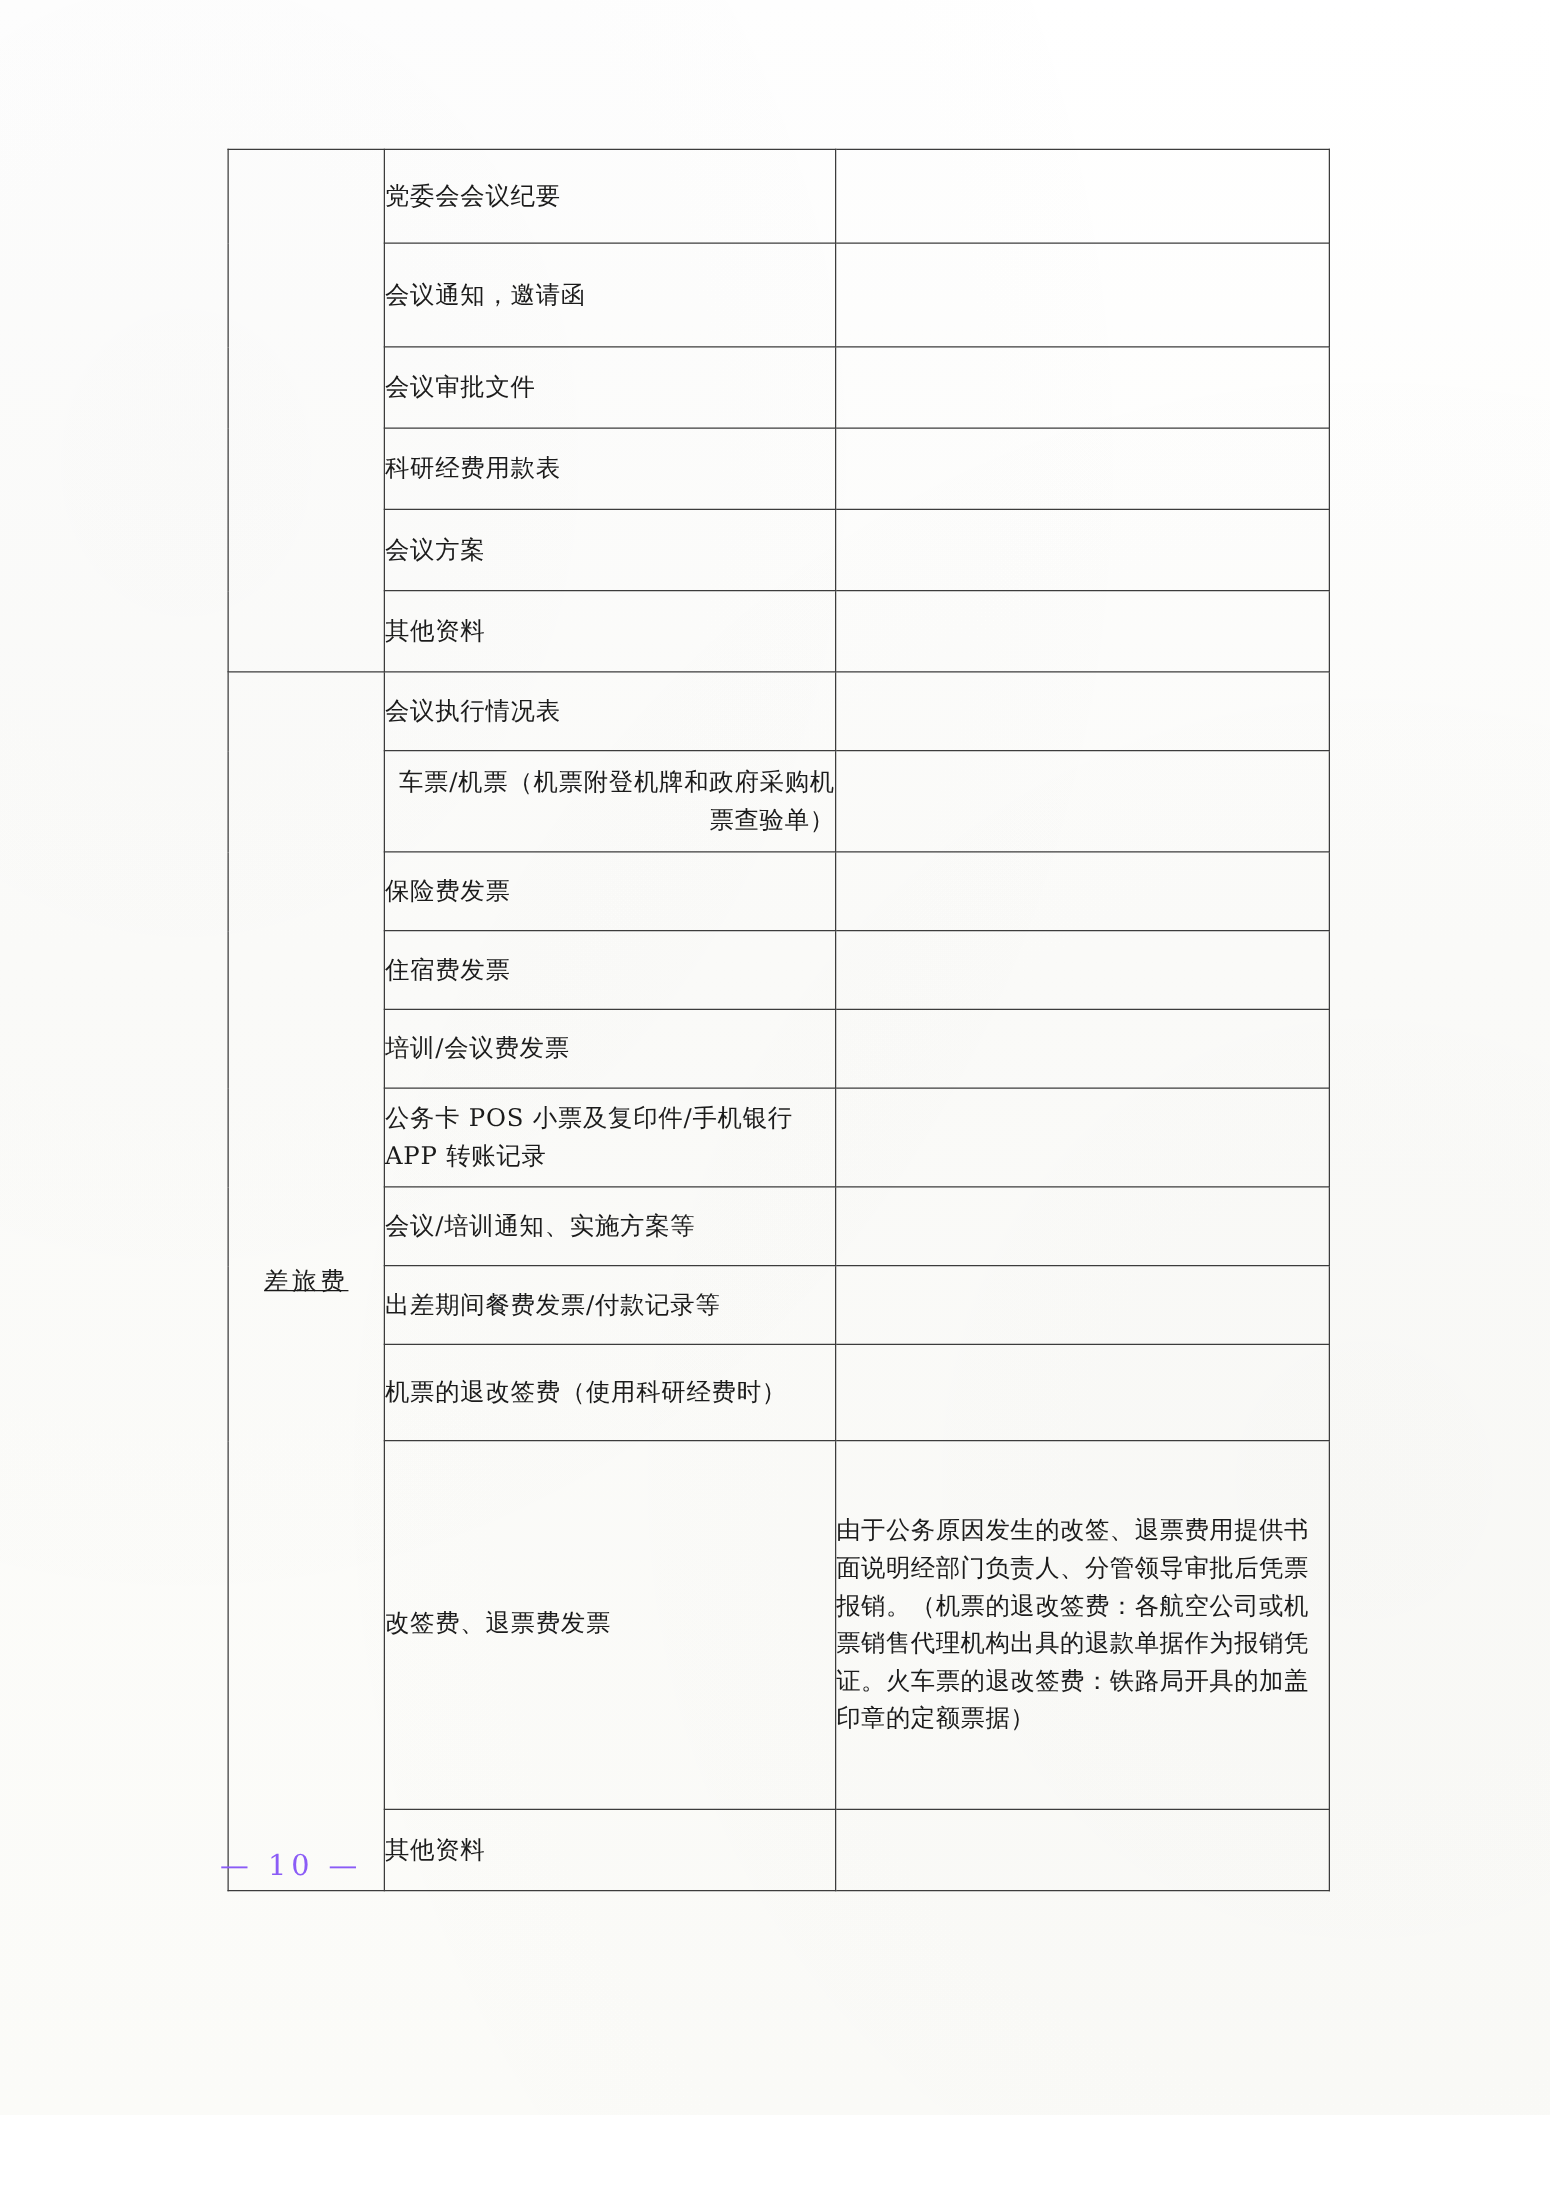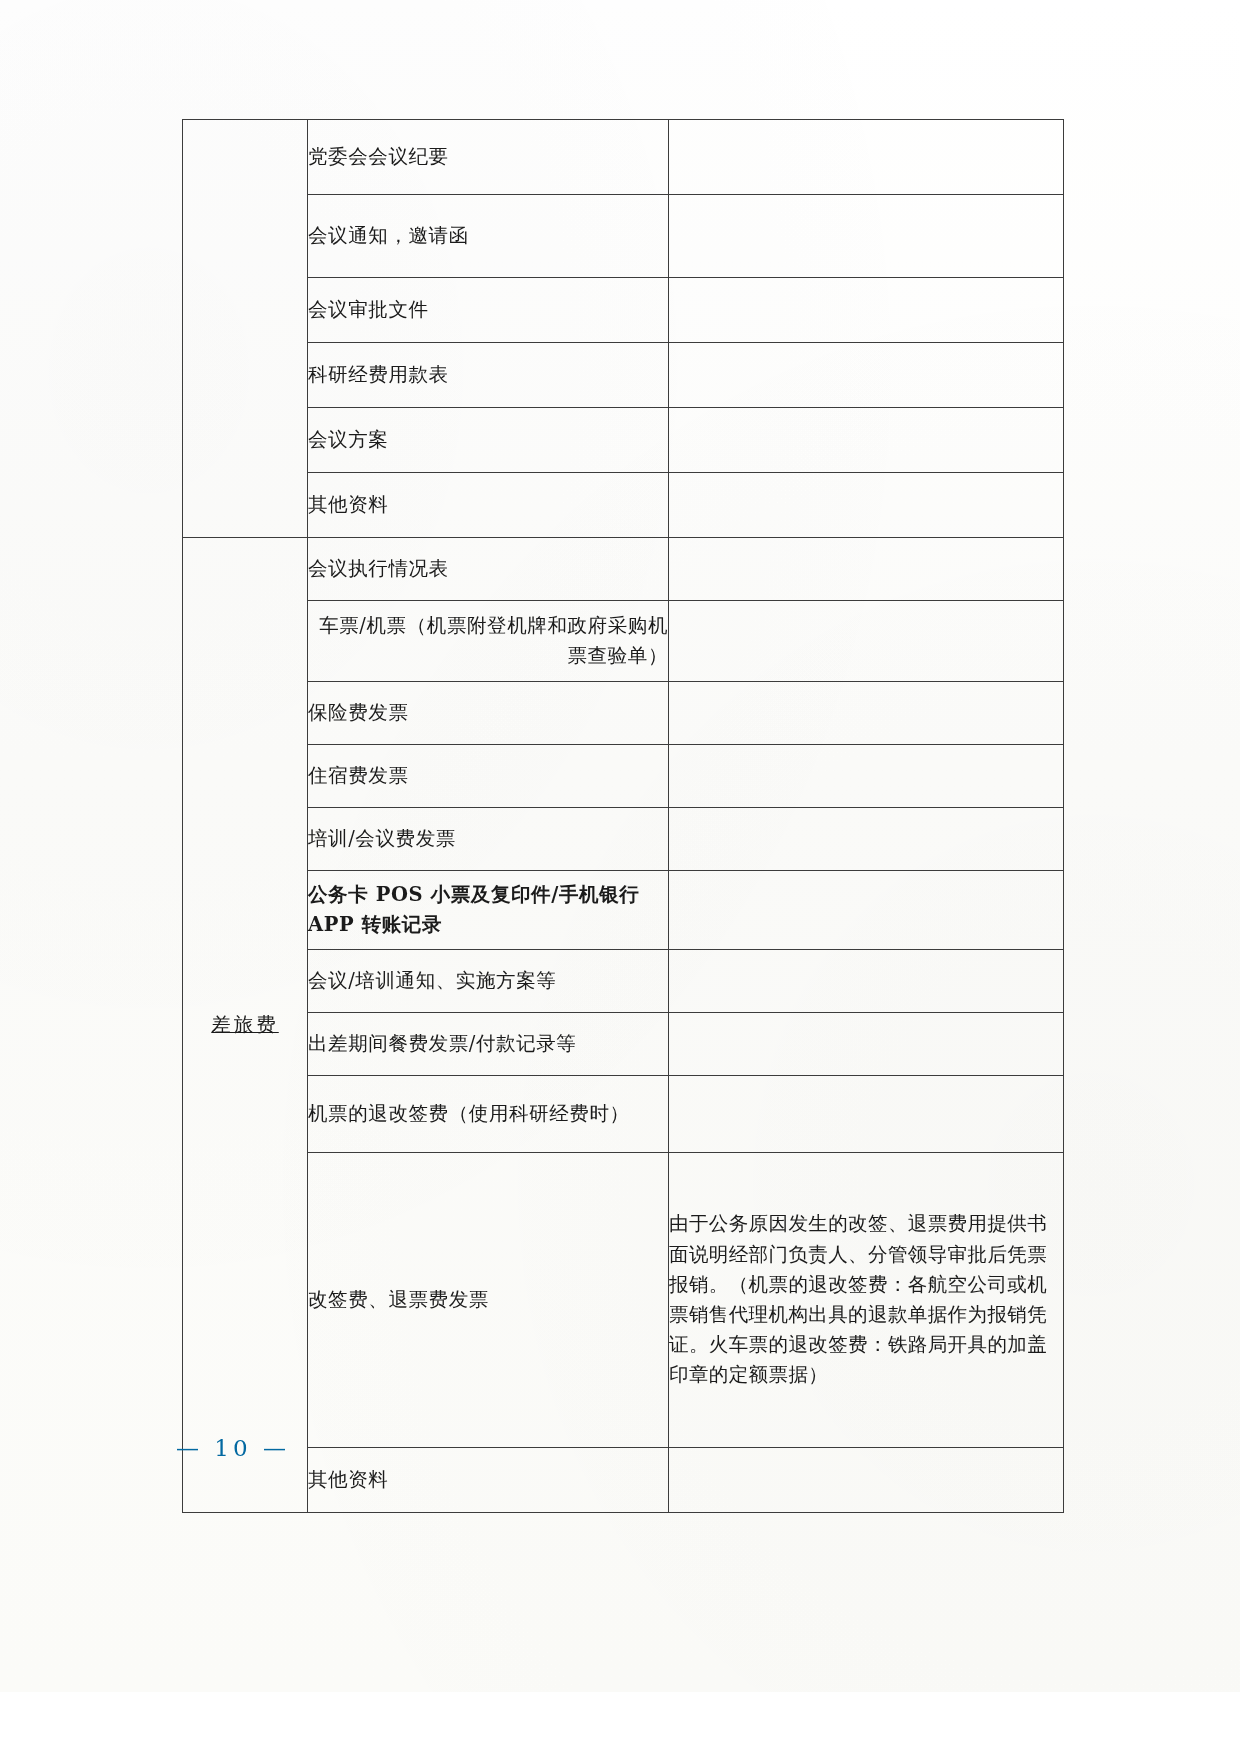--- a/index.html
+++ b/index.html
@@ -72,24 +72,24 @@
   .blank-cell {
     width: 394px;
   }
   .r-h1 { height: 74px; }
   .r-h2 { height: 82px; }
   .r-h3 { height: 64px; }
   .r-h4 { height: 62px; }
   .page-number {
     position: absolute;
     left: 176px;
-    top: 1435px;
+    top: 1480px;
     font-size: 23px;
     letter-spacing: 4px;
-    color: #0369a1;
+    color: #8b5cf6;
   }
   .two-line { line-height: 1.5; }
 </style>
 </head>
 <body>
 
 <div class="page">
   <div class="paper-tone"></div>
 
   <table class="doc-table">
@@ -135,21 +135,21 @@
       </tr>
       <tr>
         <td class="item-cell r-h4">住宿费发票</td>
         <td class="blank-cell r-h4"></td>
       </tr>
       <tr>
         <td class="item-cell r-h4">培训/会议费发票</td>
         <td class="blank-cell r-h4"></td>
       </tr>
       <tr>
-        <td class="item-cell two-line" style="height:78px;font-weight:bold;">公务卡 POS 小票及复印件/手机银行 APP 转账记录</td>
+        <td class="item-cell two-line" style="height:78px;">公务卡 POS 小票及复印件/手机银行 APP 转账记录</td>
         <td class="blank-cell"></td>
       </tr>
       <tr>
         <td class="item-cell r-h4">会议/培训通知、实施方案等</td>
         <td class="blank-cell r-h4"></td>
       </tr>
       <tr>
         <td class="item-cell r-h4">出差期间餐费发票/付款记录等</td>
         <td class="blank-cell r-h4"></td>
       </tr>

